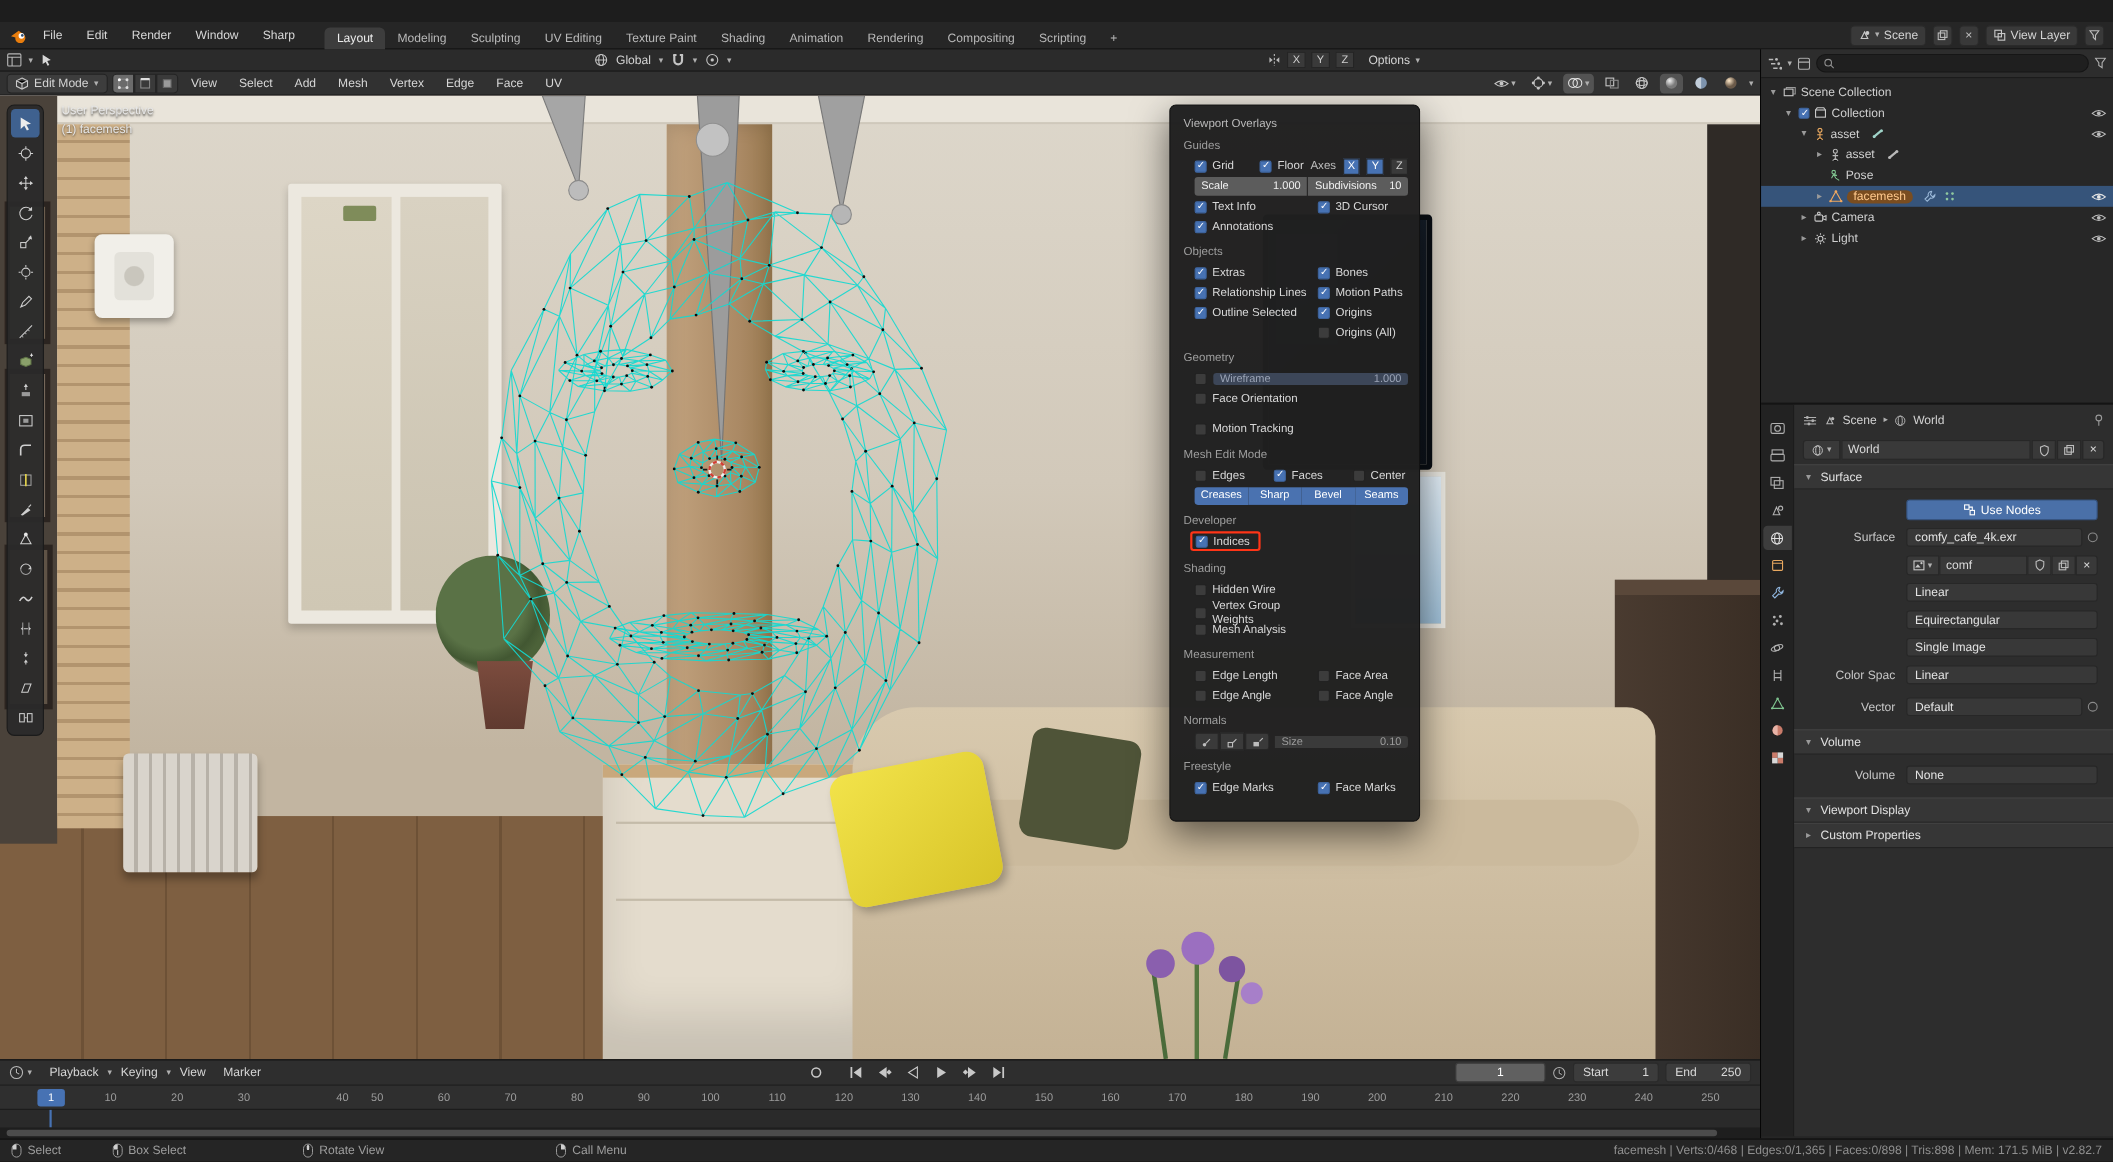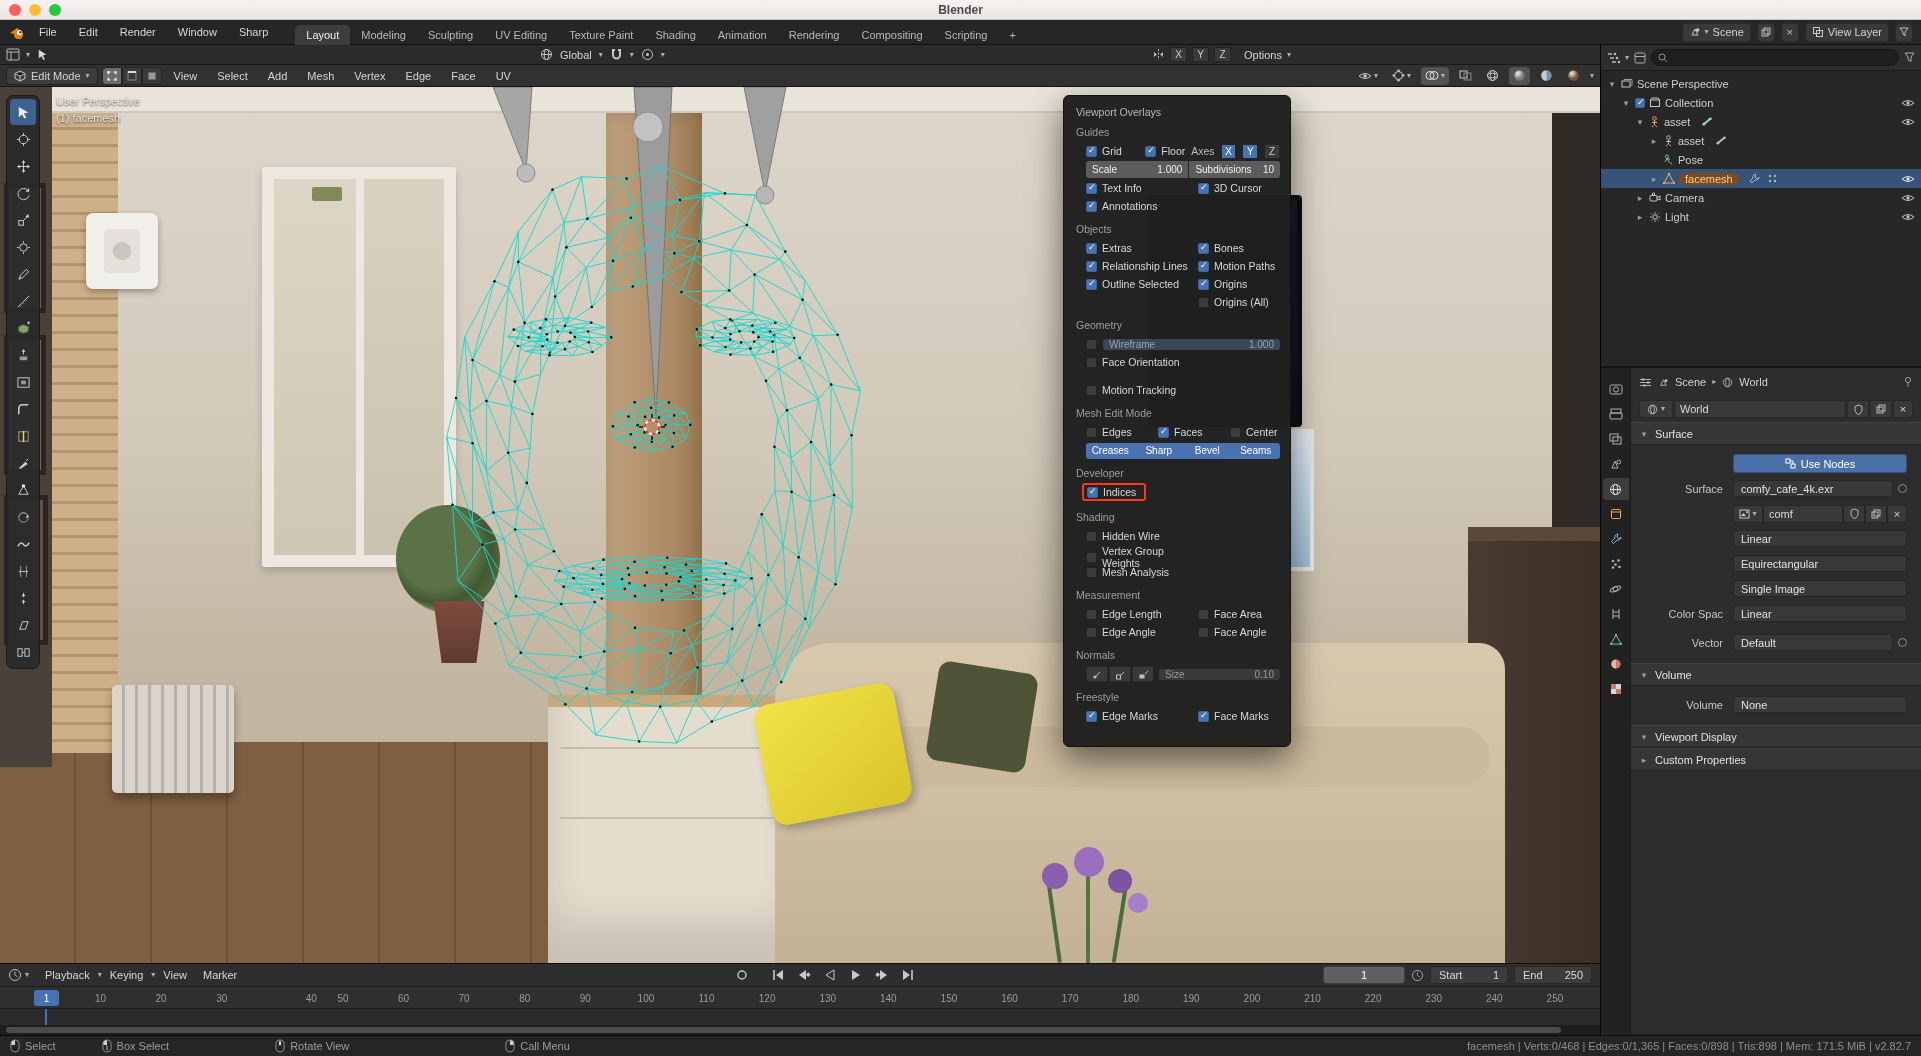--- a/index.html
+++ b/index.html
@@ -107,28 +107,20 @@
 
 .status{position:absolute;left:0;top:1035px;width:100%;height:21px;background:#252525;border-top:1px solid #0c0c0c;display:flex;align-items:center;padding:0 10px;color:#9d9d9d}
 .sitem{display:flex;align-items:center;gap:5px;margin-right:46px}
 .sinfo{margin-left:auto;color:#8f8f8f}
 </style>
 </head>
 <body>
 
 <div id="app">
 
-  <div class="mac">
-    <div class="lights">
-      <span class="light" style="background:#ff5f57"></span>
-      <span class="light" style="background:#febc2e"></span>
-      <span class="light" style="background:#28c840"></span>
-    </div>
-    <span class="title">Blender</span>
-  </div>
 
   <div class="topbar">
     <svg class="ic" width="18" height="14" viewBox="0 0 18 14">
         <path d="M2 8 L9 3 L13 6 A4.5 4.5 0 1 1 6 9 Z" fill="#e87d0d"></path>
         <circle cx="11.5" cy="7.6" r="2.6" fill="#fff"></circle>
         <circle cx="12.3" cy="7.2" r="1.2" fill="#2d4d72"></circle>
       </svg>
     <span class="menu">File</span>
     <span class="menu">Edit</span>
     <span class="menu">Render</span>
@@ -1054,21 +1046,21 @@
             <path d="M1 1h9L7 5v4.5L4 7.5V5Z" fill="none" stroke="#b0b0b0"></path>
           </svg>
       </div>
       <div style="padding-top:3px">
         <div class="o-row" style="padding-left:6px">
           <span class="tw">▾</span>
           <svg class="ic" width="12" height="11" viewBox="0 0 12 11">
               <rect x="1" y="3" width="8" height="6" fill="none" stroke="#c9c9c9"></rect>
               <path d="M3 3V1.5h8V7.5H9" fill="none" stroke="#9a9a9a"></path>
             </svg>
-          <span class="lbl">Scene Perspective</span>
+          <span class="lbl">Scene Collection</span>
         </div>
         <div class="o-row" style="padding-left:20px">
           <span class="tw">▾</span>
           <label class="cb on">
               <span class="box" style="width:10px;height:10px"></span>
             </label>
           <svg class="ic" width="12" height="11" viewBox="0 0 12 11">
               <rect x="1.5" y="3" width="9" height="6.5" fill="none" stroke="#c9c9c9"></rect>
               <path d="M1.5 3 3 1h6l1.5 2" fill="none" stroke="#c9c9c9"></path>
             </svg>

